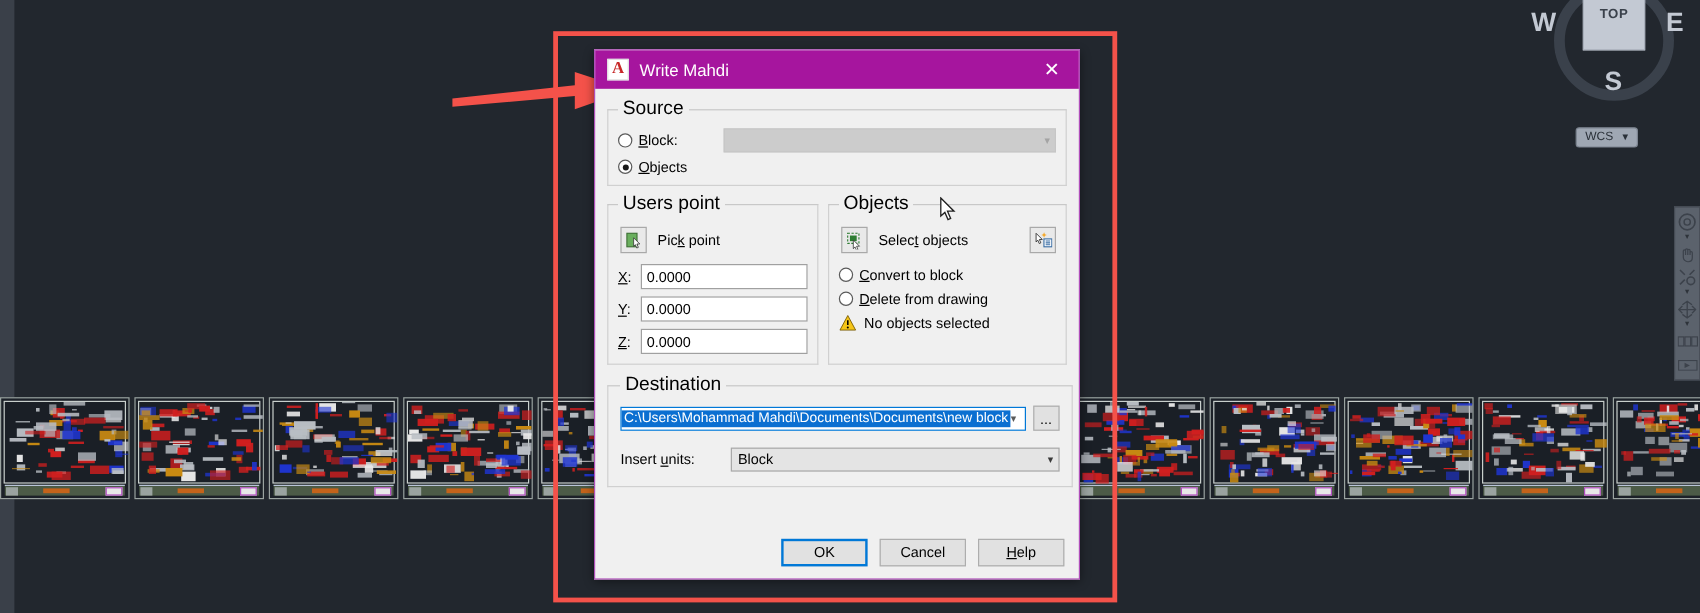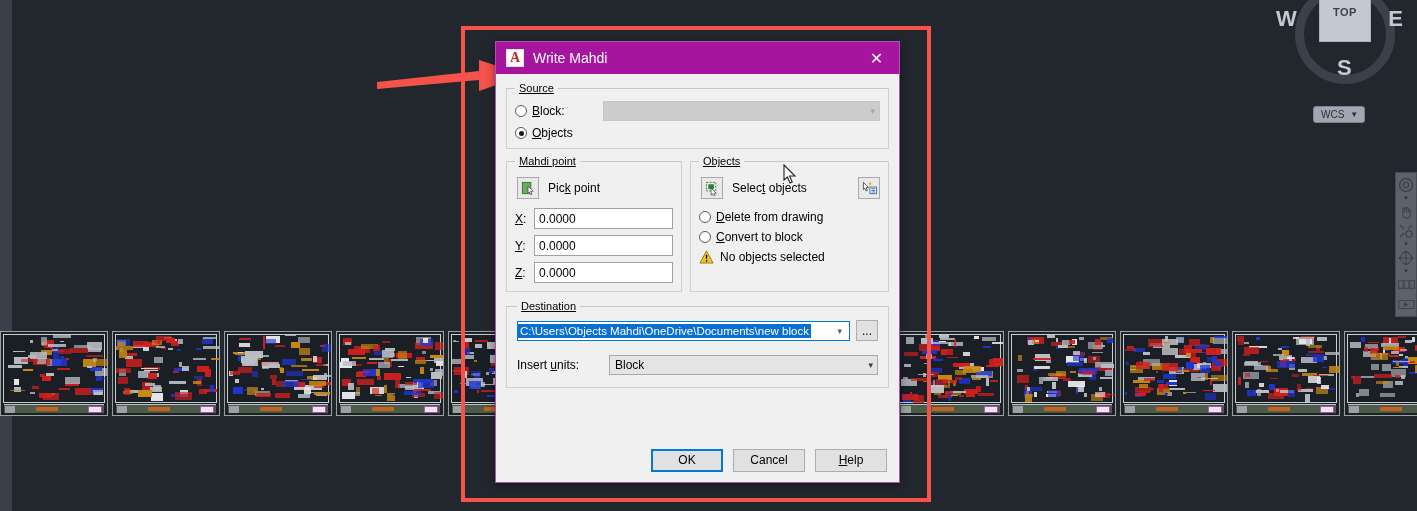--- a/index.html
+++ b/index.html
@@ -142,21 +142,21 @@
     display: flex; align-items: center; justify-content: center;
     color: #fff; font-size: 16px; cursor: pointer;
   }
 
   #dlg-body { padding: 8px 10px 0 10px; }
 
   fieldset.grp {
     border: 1px solid #D0D0D0; border-top-color:#C8C8C8;
     padding: 6px 8px 8px 8px; margin: 0;
   }
-  fieldset.grp > legend { padding: 0 4px; font-size: 11px; text-decoration: underline; }
+  fieldset.grp > legend { padding: 0 4px; font-size: 16px; }
 
   .radio-row { display: flex; align-items: center; gap: 5px; margin: 2px 0; height: 18px;}
   .radio {
     width: 12px; height: 12px; border-radius: 50%;
     border: 1px solid #5A5A5A; background: #fff;
     display: inline-block; position: relative; flex: 0 0 auto;
   }
   .radio.checked::after {
     content: ""; position: absolute; left: 2.5px; top: 2.5px;
     width: 5px; height: 5px; border-radius: 50%; background: #1A1A1A;
@@ -1405,21 +1405,21 @@
 
       <div class="radio-row">
         <span class="radio checked"></span>
         <span class="lbl"><u>O</u>bjects</span>
       </div>
     </fieldset>
 
     <div style="display:flex; gap:8px; margin-top:6px;">
 
       <fieldset class="grp" style="width:176px;">
-        <legend>Mahdi point</legend>
+        <legend>Users point</legend>
 
         <div style="display:flex; align-items:center; gap:9px; margin:4px 0 9px 2px;">
           <div class="iconbtn">
             <svg width="15" height="15" viewBox="0 0 16 16">
               <rect x="1.5" y="1.5" width="9" height="12" fill="#6AAF5E" stroke="#3E7036"></rect>
               <path d="M7.5 5.5l5.5 5.5h-2.6l1.3 3-1.4.6-1.3-3-1.5 1.6z" fill="#FFF" stroke="#333" stroke-width=".7"></path>
             </svg>
           </div>
           <span>Pic<u>k</u> point</span>
         </div>
@@ -1461,45 +1461,45 @@
               <path d="M1.5 1.5l5.5 5.5H4.4l1.3 3-1.4.6-1.3-3L1.5 9.2z" fill="#FFF" stroke="#333" stroke-width=".8"></path>
               <path d="M8.6.6l.7 1.7 1.7.7-1.7.7-.7 1.7-.7-1.7L6.2 3l1.7-.7z" fill="#F5A623"></path>
               <rect x="8.5" y="6.5" width="7" height="7" fill="#FFF" stroke="#3A6EA5"></rect>
               <path d="M10 8.3h4M10 10h4M10 11.7h4" stroke="#3A6EA5" stroke-width="1"></path>
             </svg>
           </div>
         </div>
 
         <div class="radio-row">
           <span class="radio"></span>
-          <span class="lbl"><u>D</u>elete from drawing</span>
+          <span class="lbl"><u>C</u>onvert to block</span>
         </div>
         <div class="radio-row">
           <span class="radio"></span>
-          <span class="lbl"><u>C</u>onvert to block</span>
+          <span class="lbl"><u>D</u>elete from drawing</span>
         </div>
 
         <div style="display:flex; align-items:center; gap:6px; margin-top:4px;">
           <svg width="15" height="14" viewBox="0 0 16 15">
             <path d="M8 1L15 14H1z" fill="#F5C518" stroke="#7A5C00" stroke-width=".8"></path>
             <path d="M8 5.2v4.2" stroke="#000" stroke-width="1.4"></path>
             <circle cx="8" cy="11.6" r=".9" fill="#000"></circle>
           </svg>
           <span>No objects selected</span>
         </div>
       </fieldset>
     </div>
 
     <fieldset class="grp" style="margin-top:8px; padding:8px 10px 12px 10px;">
       <legend>Destination</legend>
 
 
       <div style="display:flex; align-items:center; gap:6px;">
         <div class="combo" style="flex:1; border-color:#0078D7; padding-left:0;">
-          <span style="background:#0B6FD1; color:#fff; padding:1px 2px; white-space:nowrap; overflow:hidden; font-size:11.5px;">C:\Users\Objects Mahdi\OneDrive\Documents\new block</span>
+          <span style="background:#0B6FD1; color:#fff; padding:1px 2px; white-space:nowrap; overflow:hidden; font-size:11.5px;">C:\Users\Mohammad Mahdi\Documents\Documents\new block</span>
           <span class="caret" style="margin-left:auto; padding-right:3px;">▾</span>
         </div>
         <div class="btn" style="min-width:0; width:22px; height:21px; background:#E1E1E1;">...</div>
       </div>
 
       <div style="display:flex; align-items:center; gap:8px; margin-top:14px;">
         <span style="width:84px;">Insert <u>u</u>nits:</span>
         <div class="combo disabled" style="flex:1; background:#E4E4E4; color:#000; border-color:#A9A9A9;">
           <span>Block</span>
           <span class="caret" style="color:#3A3A3A;">▾</span>

